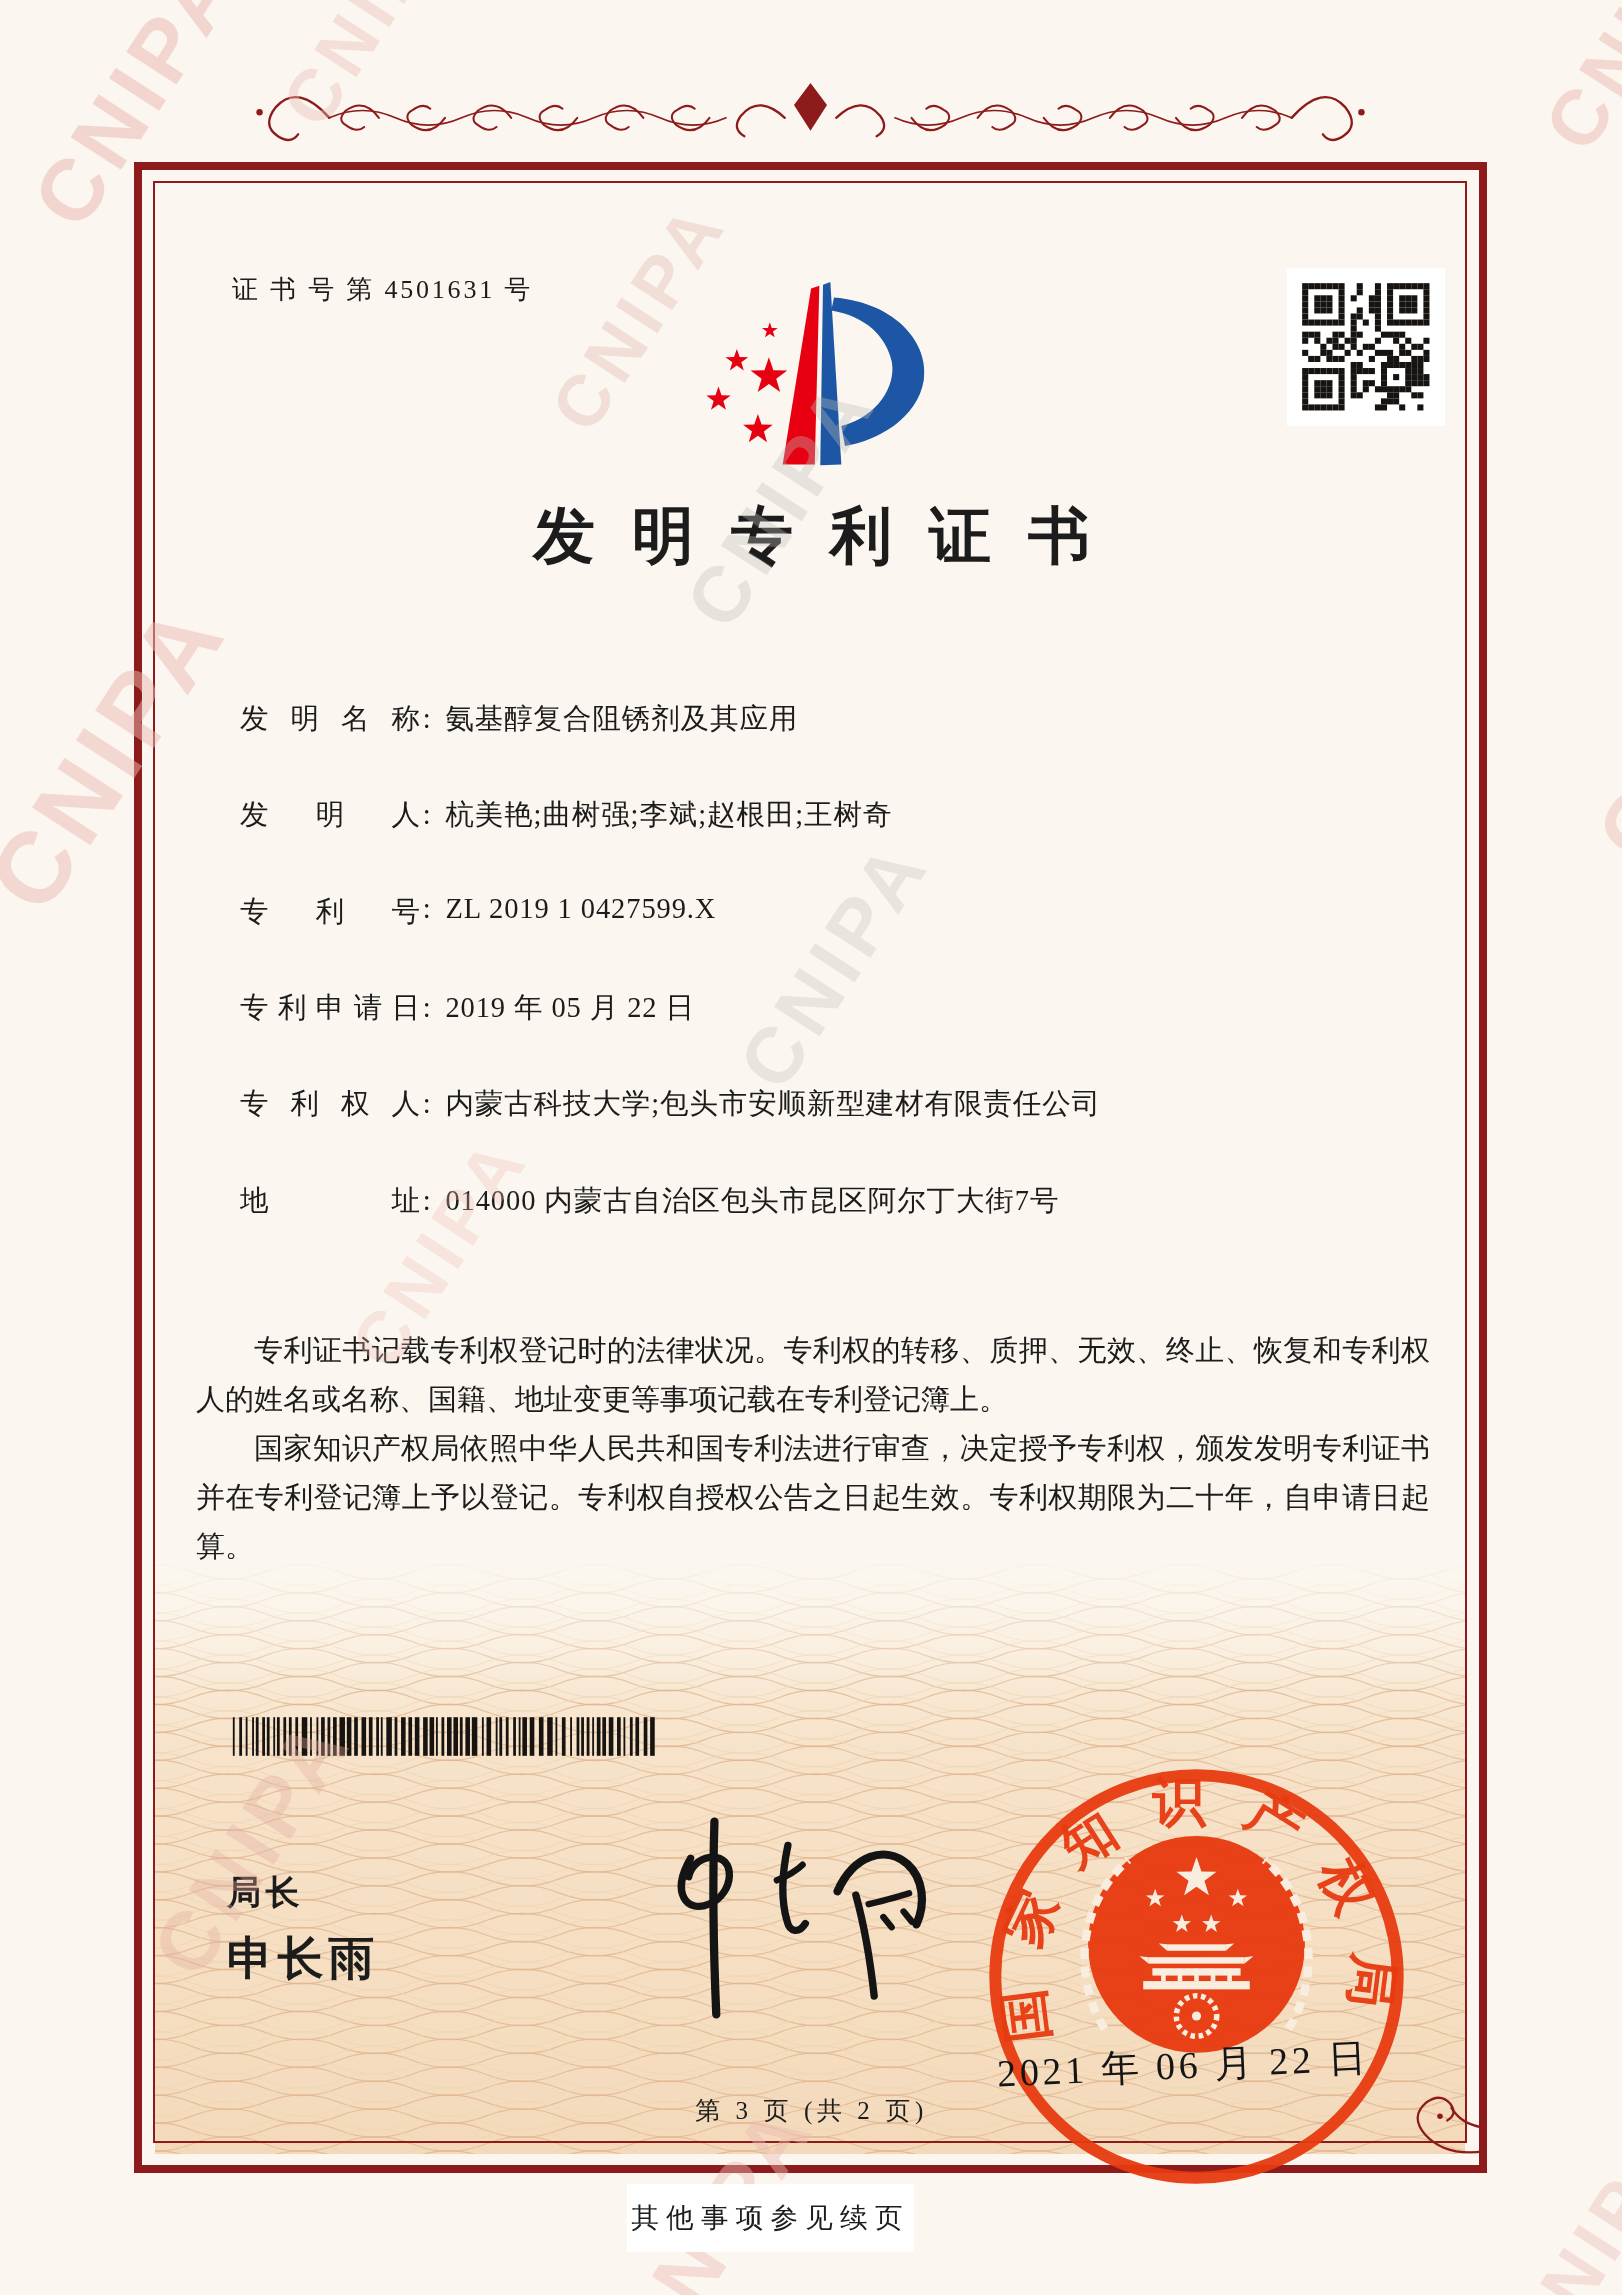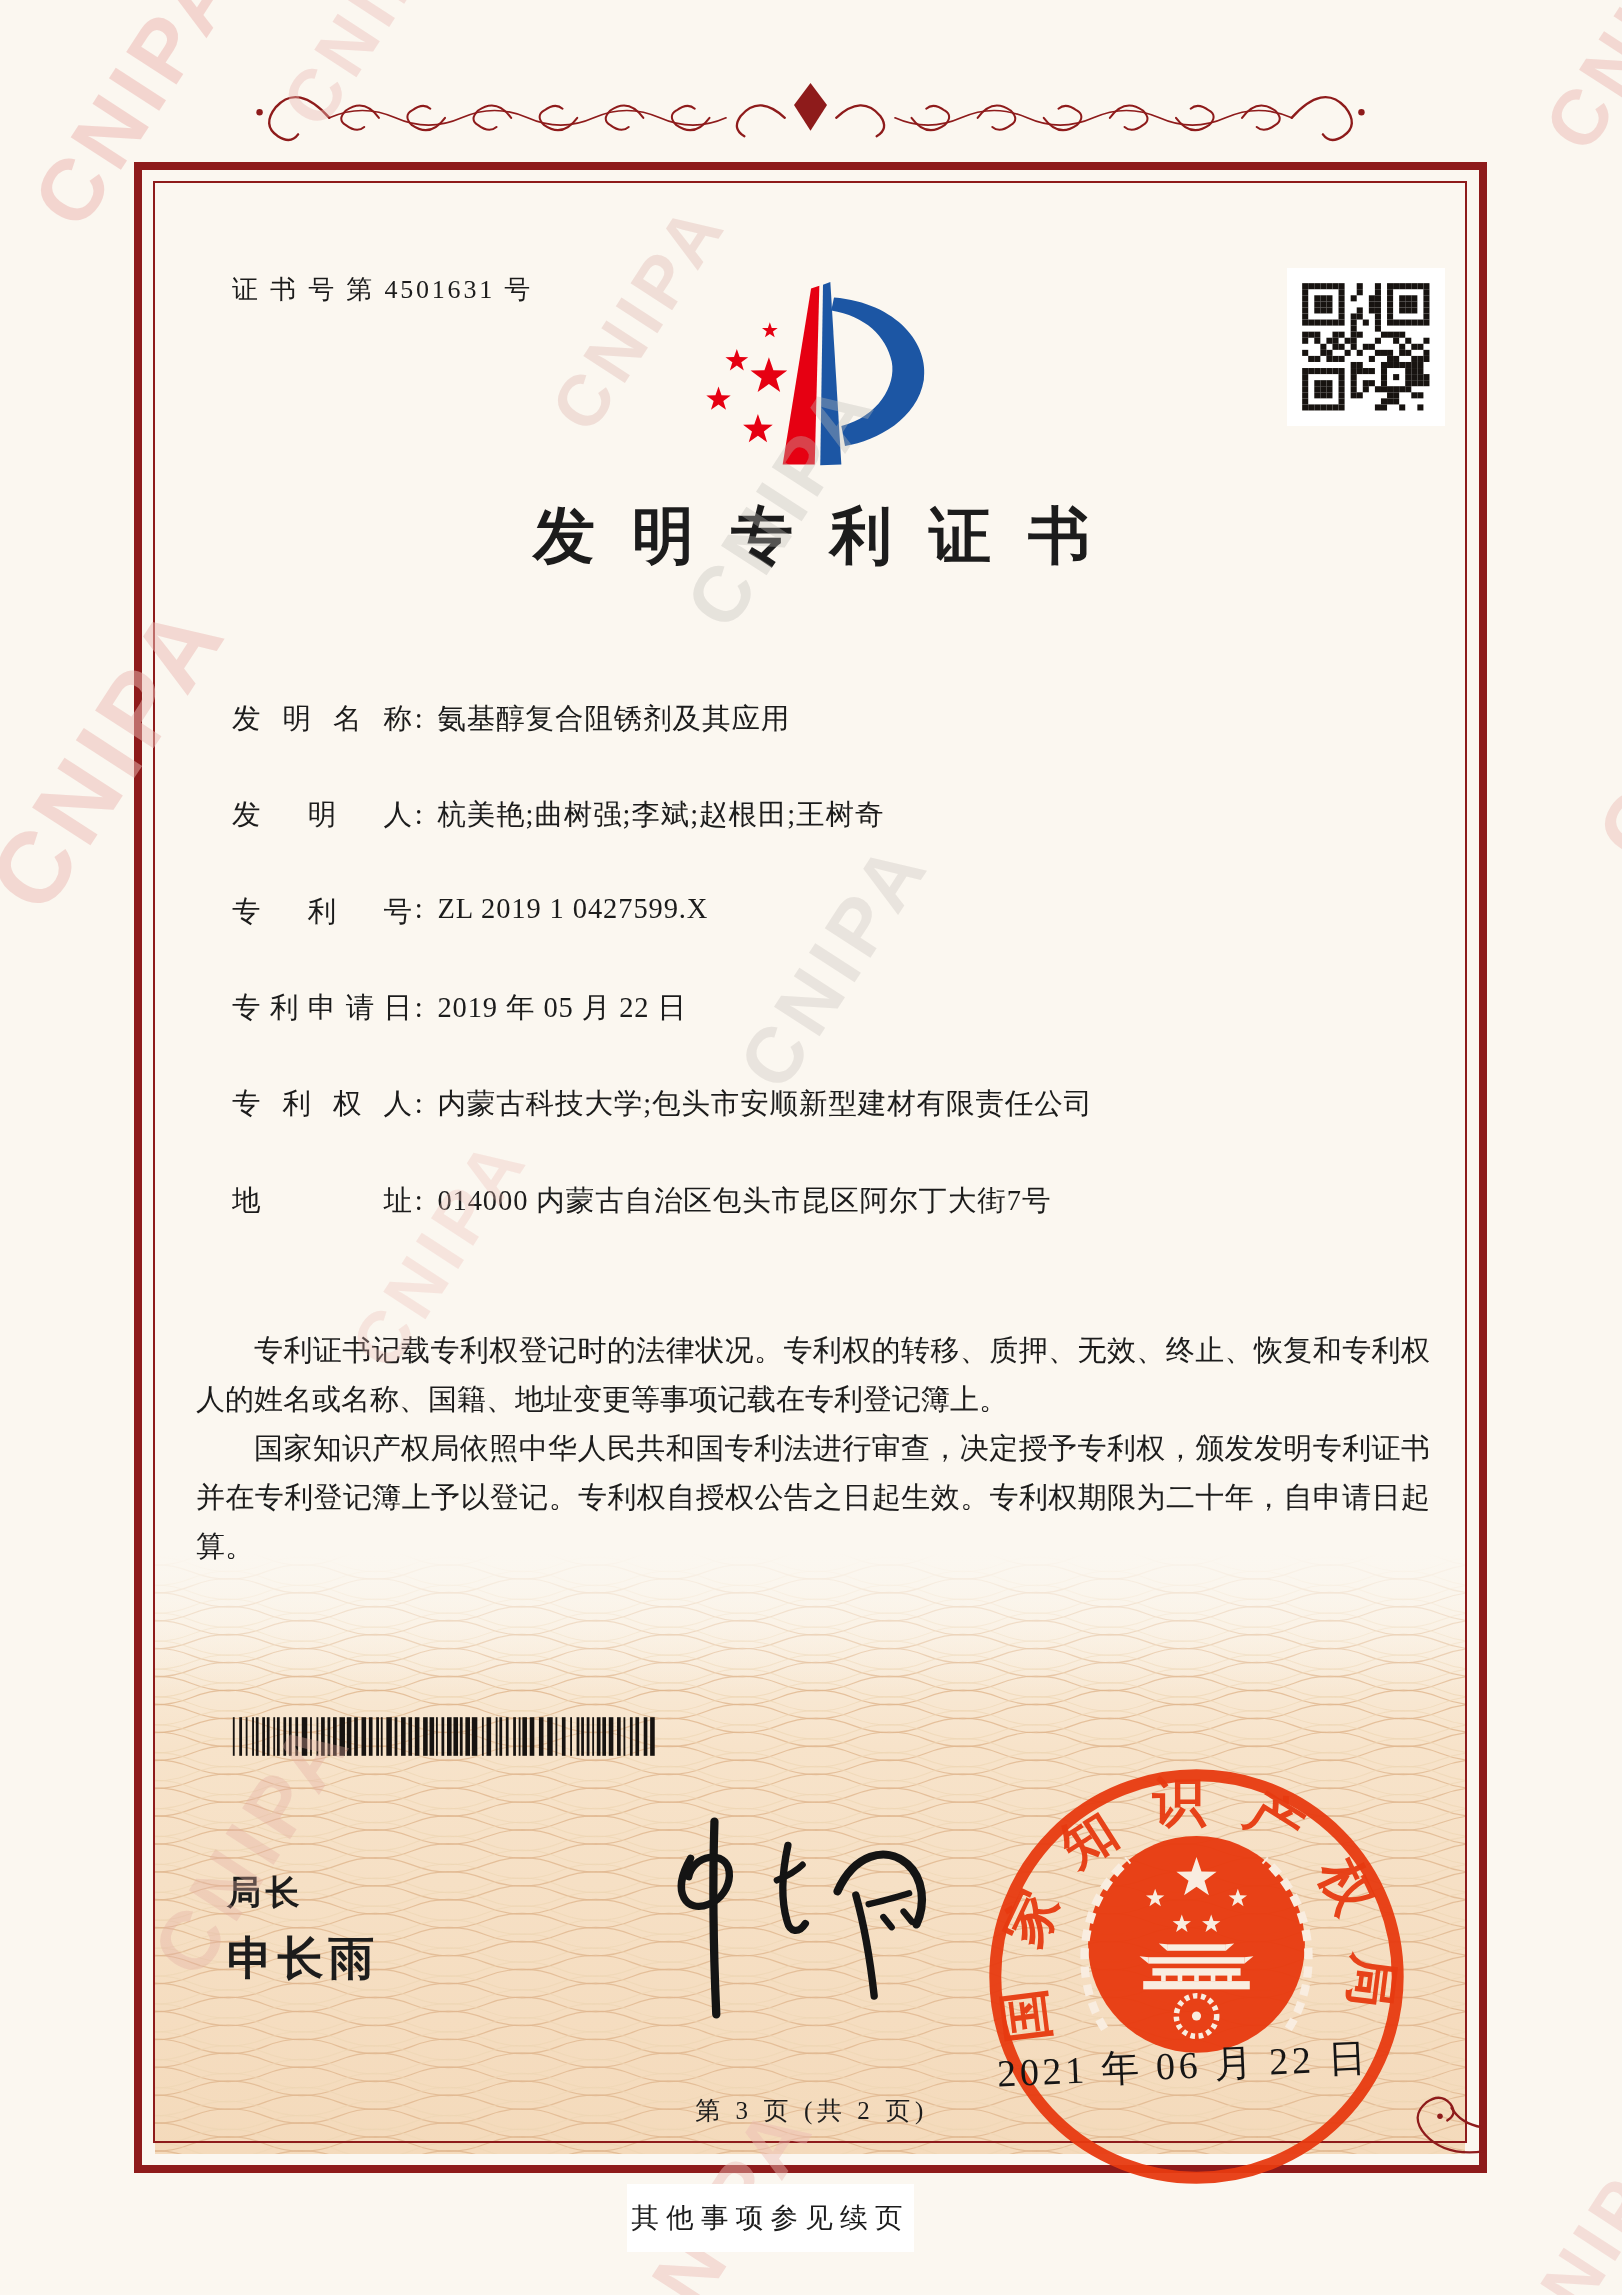--- a/index.html
+++ b/index.html
@@ -17,21 +17,21 @@
   .ornament-top{position:absolute;left:131px;top:70px;z-index:3;}
   .ornament-corner{position:absolute;left:1392px;top:2074px;z-index:3;}
   
   .cert-no{position:absolute;left:232px;top:272px;font-size:26px;letter-spacing:2.8px;z-index:3;}
   .logo{position:absolute;left:680px;top:255px;z-index:3;}
   .qr-box{position:absolute;left:1287px;top:268px;width:158px;height:158px;background:#ffffff;z-index:3;}
   .title{position:absolute;left:0;right:0;top:494px;text-align:center;
     font-size:62px;font-weight:bold;letter-spacing:37px;text-indent:37px;z-index:3;}
   
   .frow{position:absolute;left:232px;width:1212px;font-size:28.5px;z-index:3;white-space:nowrap;}
-  .flabel{display:inline-block;width:180px;text-align:justify;text-align-last:justify;vertical-align:top;}
+  .flabel{display:inline-block;width:180px;text-align:justify;text-align-last:justify;vertical-align:top;margin-left:8px;}
   .fcolon{display:inline-block;margin:0 14.7px 0 2.8px;}
   .fval{letter-spacing:0.9px;}
   .grant-no{margin-left:53px;}
   
   .paras{position:absolute;left:196px;top:1326px;width:1234px;font-size:29px;
     line-height:49px;text-align:justify;z-index:3;}
   .paras p{margin:0;text-indent:2em;}
   
   .waves-zone{position:absolute;left:155px;top:1554px;width:1310px;height:600px;
     background:linear-gradient(180deg,#fbf4e9 0%,#f7e3ca 32%,#f4dabb 100%);z-index:1;overflow:hidden;}

